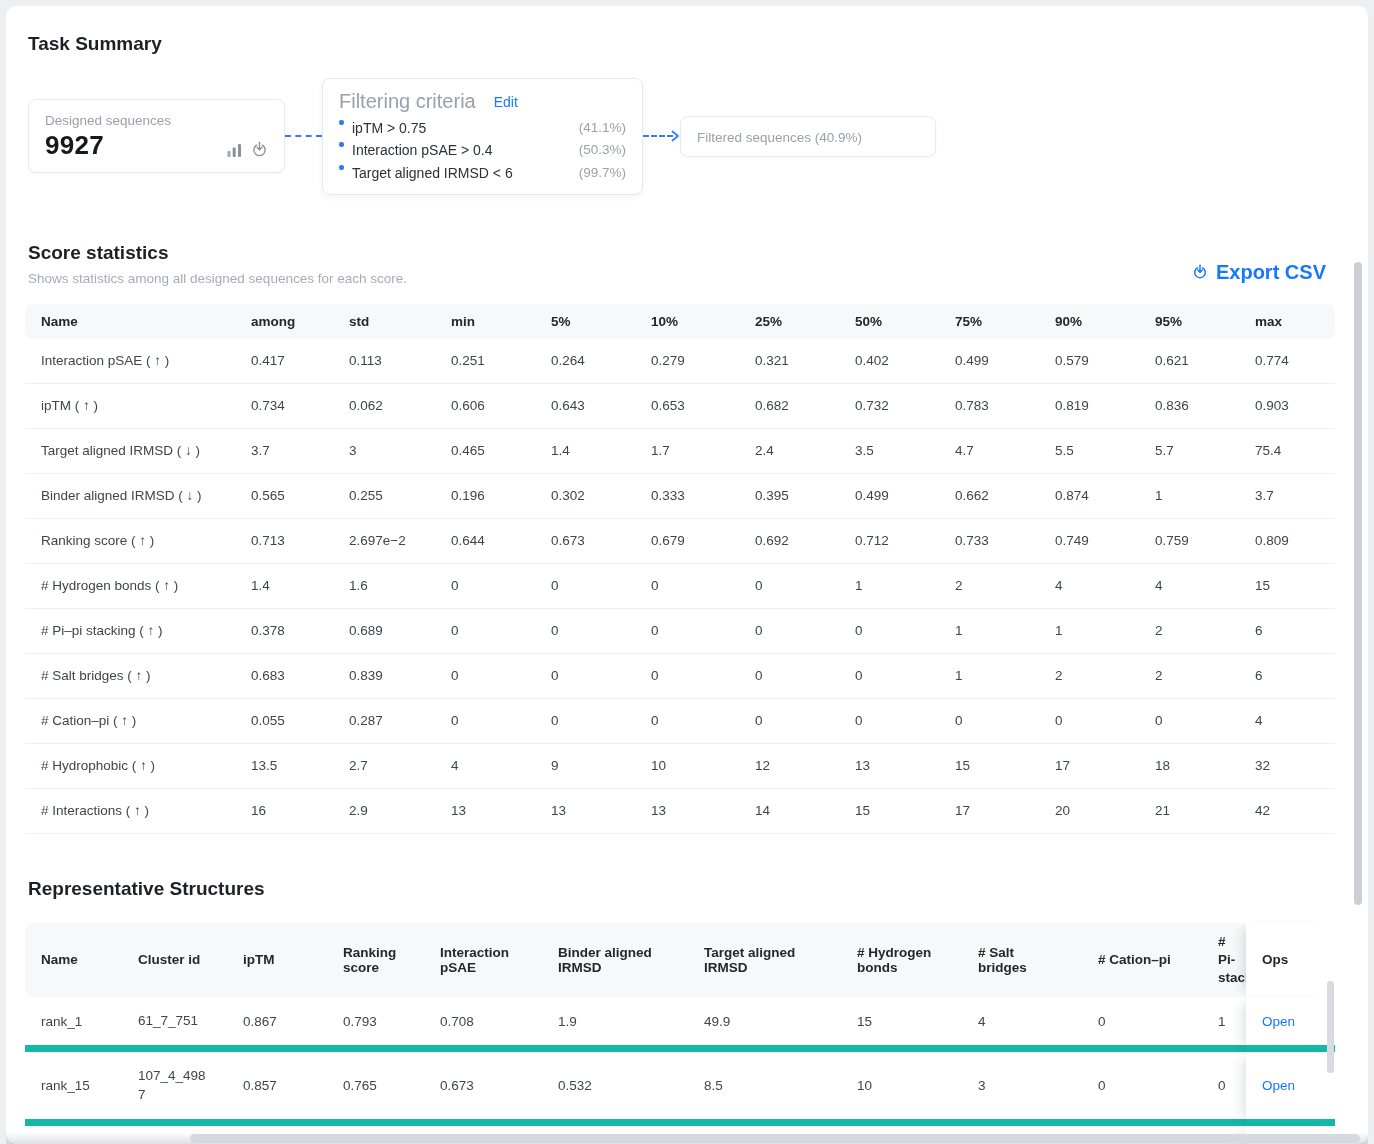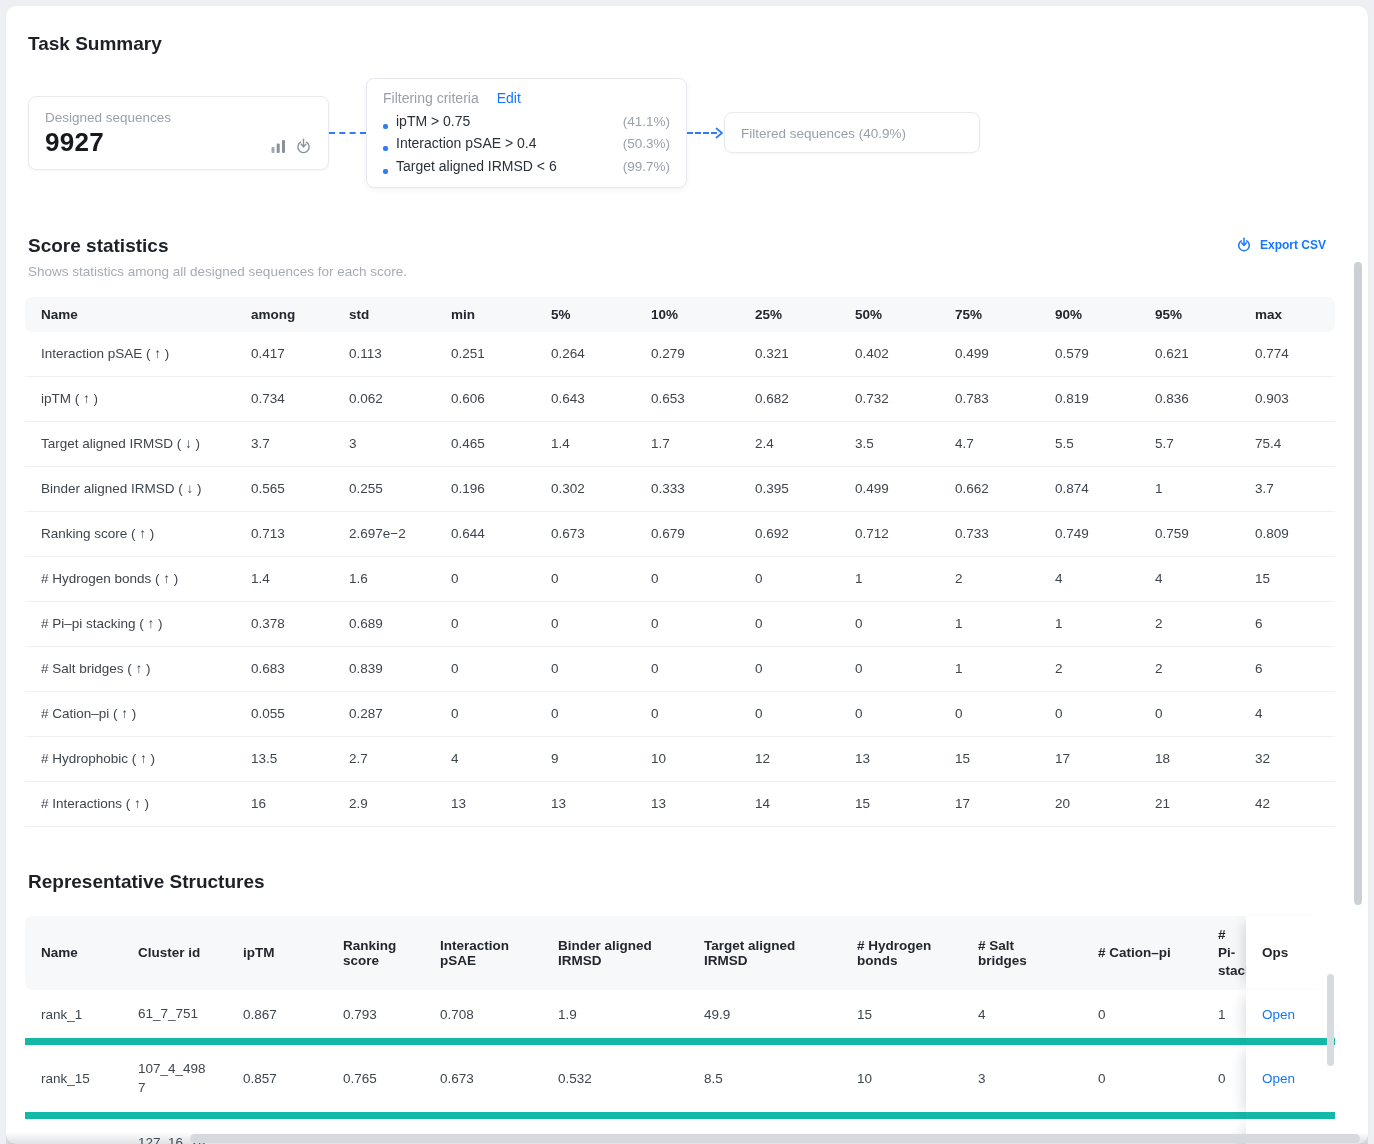--- a/index.html
+++ b/index.html
@@ -4,45 +4,45 @@
 <style>
   html,body{margin:0;padding:0;background:#edeff3;font-family:"Liberation Sans","DejaVu Sans",sans-serif;}
   body{width:1374px;height:1144px;overflow:hidden;position:relative;}
   .page{position:relative;margin:6px 6px 0;background:#fff;border-radius:10px;height:1138px;overflow:hidden;
         box-shadow:0 1px 2px rgba(20,30,40,.04);}
   h1,h2{margin:0;font-size:19px;font-weight:600;color:#1d2127;}
   h1{padding:27px 0 0 22px;}
 
   
   .summary-row{display:flex;align-items:center;margin:23px 0 0 22px;}
-  .stat-card{width:301px;box-sizing:border-box;border:1px solid #e6e9ee;border-radius:8px;
+  .stat-card{width:257px;box-sizing:border-box;border:1px solid #e6e9ee;border-radius:8px;
              padding:13px 16px 11px;background:#fff;box-shadow:0 1px 3px rgba(20,30,40,.04);}
   .stat-card.small{width:256px;}
   .stat-label{font-size:13.5px;color:#99a0ab;}
   .stat-value-row{display:flex;align-items:flex-end;justify-content:space-between;margin-top:3px;}
   .stat-value{font-size:26px;font-weight:700;color:#16191e;line-height:1.15;letter-spacing:.3px;}
   .stat-icons{display:flex;gap:9px;align-items:center;padding-bottom:3px;}
   .icon-btn{display:inline-flex;cursor:pointer;}
   .connector{display:flex;align-items:center;width:37px;flex:none;}
   .dash{flex:1;height:0;border-top:2px dashed #2f7cf6;}
   .connector svg{flex:none;margin-left:-2px;}
   .filter-card{width:321px;box-sizing:border-box;border:1px solid #e6e9ee;border-radius:8px;
                padding:11px 16px 13px;background:#fff;box-shadow:0 2px 6px rgba(20,30,40,.05);}
   .filter-head{display:flex;align-items:center;gap:18px;}
-  .filter-title{font-size:14px;color:#99a0ab;}
+  .filter-title{font-size:20px;color:#99a0ab;}
   .link{color:#1677ff;font-size:14px;text-decoration:none;cursor:pointer;}
-  .criterion{display:flex;align-items:flex-end;margin-top:6.5px;font-size:14px;color:#2b3138;}
+  .criterion{display:flex;align-items:flex-start;margin-top:6.5px;font-size:14px;color:#2b3138;}
   .dot{width:5px;height:5px;border-radius:2px;background:#2f7cf6;margin-right:8px;flex:none;}
   .cpct{margin-left:auto;color:#9aa1ac;font-size:13.5px;}
 
   
   .section-head{display:flex;justify-content:space-between;align-items:flex-start;margin:47px 42px 0 22px;}
   .subtitle{margin-top:7px;font-size:13.5px;color:#a6acb6;}
-  .export{display:flex;align-items:center;gap:8px;color:#1677ff;font-weight:700;font-size:12px;
-          cursor:pointer;text-decoration:none;margin-top:2px;}
+  .export{display:flex;align-items:center;gap:8px;color:#1677ff;font-weight:700;font-size:20px;
+          cursor:pointer;text-decoration:none;margin-top:19px;}
 
   
   table.data-table{border-collapse:separate;border-spacing:0;table-layout:fixed;font-size:13.5px;width:1310px;}
   .score-table{margin:18px 0 0 19px;}
   table.data-table thead th{background:#f7f8fa;text-align:left;font-weight:600;color:#23272e;
         padding:10px 16px;vertical-align:middle;box-sizing:border-box;}
   table.data-table thead th:first-child{border-radius:8px 0 0 8px;}
   table.data-table thead th:last-child{border-radius:0 8px 8px 0;}
   .score-table tbody td{padding:0 16px;height:44px;border-bottom:1px solid #eef0f3;color:#3f454d;}
 

